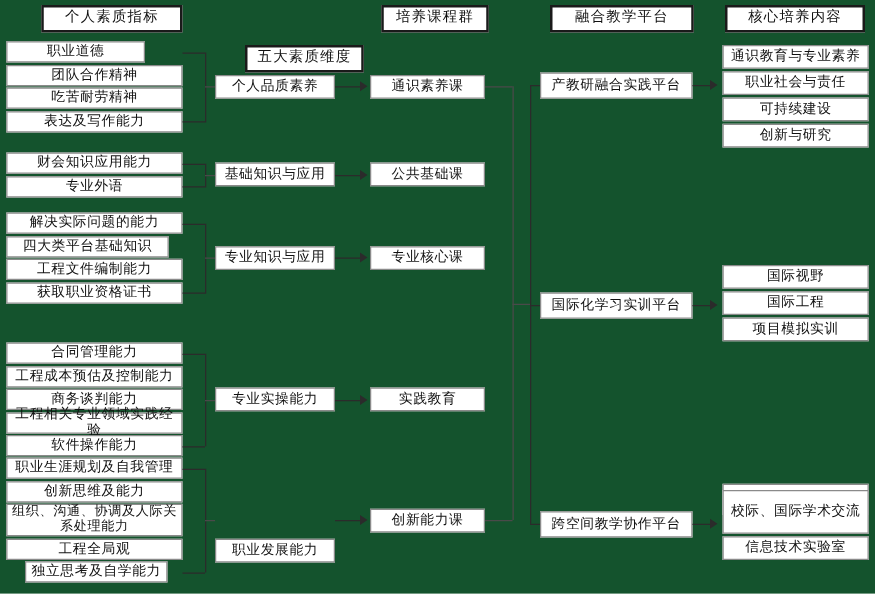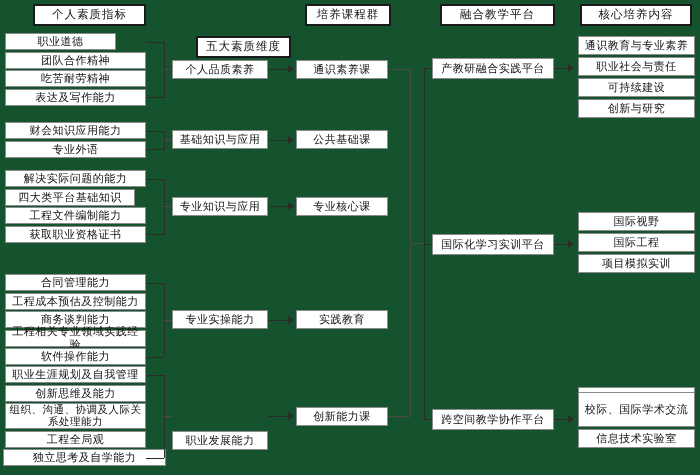--- a/index.html
+++ b/index.html
@@ -88,21 +88,21 @@
     <div class="box" style="left: 5px; top: 329.5px; width: 141px; height: 17px;">工程相关专业领域实践经验</div>
     <div class="box" style="left: 5px; top: 348px; width: 141px; height: 17px;">软件操作能力</div>
     <div class="ln lnh2" style="left: 146px; top: 283px; width: 18px;"></div>
     <div class="ln lnh2" style="left: 146px; top: 357px; width: 18px;"></div>
     <div class="ln lnv2" style="left: 164px; top: 283px; height: 74px;"></div>
     <div class="ln lnh" style="left: 164px; top: 320px; width: 8px;"></div>
     <div class="box" style="left: 5px; top: 366px; width: 141px; height: 17px;">职业生涯规划及自我管理</div>
     <div class="box" style="left: 5px; top: 384.5px; width: 141px; height: 17px;">创新思维及能力</div>
     <div class="box two-line" style="left: 5px; top: 403px; width: 141px; height: 26px; font-size: 10.5px;">组织、沟通、协调及人际关系处理能力</div>
     <div class="box" style="left: 5px; top: 430.5px; width: 141px; height: 17px;">工程全局观</div>
-    <div class="box" style="left: 3px; top: 449px; width: 163px; height: 17px;">独立思考及自学能力</div>
+    <div class="box" style="left: 20px; top: 449px; width: 114px; height: 17px;">独立思考及自学能力</div>
     <div class="ln lnh2" style="left: 146px; top: 375px; width: 18px;"></div>
     <div class="ln lnh2" style="left: 146px; top: 458px; width: 18px;"></div>
     <div class="ln lnv2" style="left: 164px; top: 375px; height: 83px;"></div>
     <div class="ln lnh" style="left: 164px; top: 416px; width: 8px;"></div>
     <div class="box" style="left: 172px; top: 60px; width: 96px; height: 19px;">个人品质素养</div>
     <div class="ln lnh2" style="left: 268px; top: 69px; width: 21px;"></div>
     <div class="arrow" style="left: 288px; top: 65px;"></div>
     <div class="box" style="left: 296px; top: 60px; width: 92px; height: 19px;">通识素养课</div>
     <div class="box" style="left: 172px; top: 130px; width: 96px; height: 19px;">基础知识与应用</div>
     <div class="ln lnh2" style="left: 268px; top: 140px; width: 21px;"></div>

